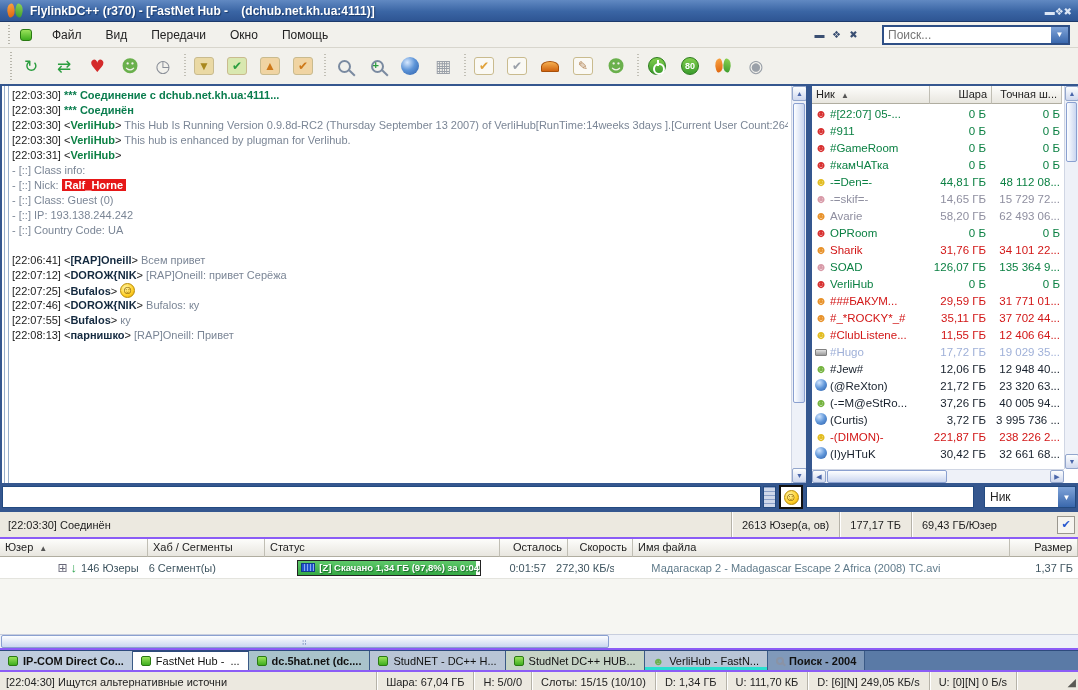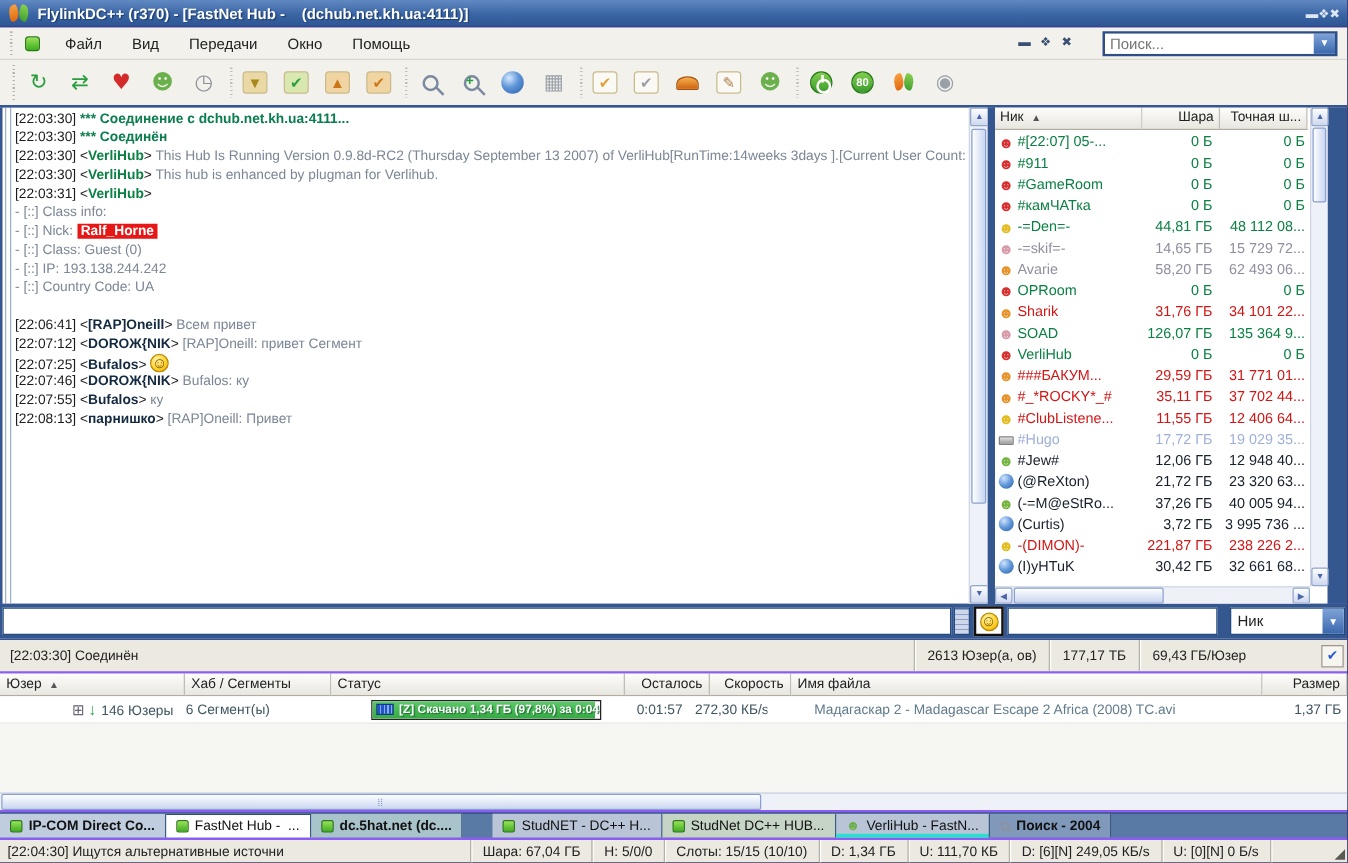--- a/index.html
+++ b/index.html
@@ -89,21 +89,21 @@
   .sb-thumb{position:absolute;left:1px;right:1px;background:linear-gradient(90deg,#fdfeff,#cad6f0);
     border:1px solid #8aa0d0;border-radius:2px;}
   .hscroll{position:relative;height:14px;background:#eef1f8;border-top:1px solid #d0d6e4;}
   .hsb-btn{position:absolute;top:0;width:14px;height:13px;background:linear-gradient(#fdfefe,#cfd8ee);
     border:1px solid #93a6cc;border-radius:2px;color:#4a66aa;font-size:7px;
     display:flex;align-items:center;justify-content:center;}
   .hsb-thumb{position:absolute;top:0;height:13px;background:linear-gradient(#fdfeff,#cad6f0);
     border:1px solid #8aa0d0;border-radius:2px;}
   .splitter{flex:0 0 6px;background:#35578f;cursor:col-resize;}
   
-  .userlist{flex:0 0 266px;background:#fff;position:relative;display:flex;flex-direction:column;margin-right:16px;}
+  .userlist{flex:0 0 266px;background:#fff;position:relative;display:flex;flex-direction:column;margin-right:0;}
   .ul-head{height:18px;flex:0 0 18px;display:flex;}
   .ul-hcell{background:linear-gradient(#fdfdfb,#e8e6df);border-right:1px solid #c0beb4;
     border-bottom:1px solid #b0ada0;padding:2px 4px;font-size:11px;color:#222;white-space:nowrap;overflow:hidden;}
   .ul-hcell .arr{font-size:8px;color:#555;margin-left:6px;}
   .ul-rows{flex:1;overflow:hidden;padding-top:1px;margin-right:14px;}
   .u-row{height:17px;display:flex;align-items:center;font-size:11.5px;white-space:nowrap;}
   .u-ico{width:18px;text-align:center;flex:0 0 18px;font-size:12px;line-height:12px;}
   .u-nick{flex:0 0 100px;overflow:hidden;}
   .u-share{flex:0 0 62px;text-align:right;padding-right:6px;}
   .u-exact{flex:0 0 70px;text-align:right;padding-right:2px;}
@@ -292,21 +292,21 @@
           <div class="chat-line"><span class="cs-t">[22:03:30] &lt;</span><span class="cs-hn">VerliHub</span><span class="cs-t">&gt; </span><span class="cs-m">This Hub Is Running Version 0.9.8d-RC2 (Thursday September 13 2007) of VerliHub[RunTime:14weeks 3days ].[Current User Count:2641].</span></div>
           <div class="chat-line"><span class="cs-t">[22:03:30] &lt;</span><span class="cs-hn">VerliHub</span><span class="cs-t">&gt; </span><span class="cs-m">This hub is enhanced by plugman for Verlihub.</span></div>
           <div class="chat-line"><span class="cs-t">[22:03:31] &lt;</span><span class="cs-hn">VerliHub</span><span class="cs-t">&gt;</span></div>
           <div class="chat-line"><span class="cs-i">- [::] Class info:</span></div>
           <div class="chat-line"><span class="cs-i">- [::] Nick: </span><span class="cs-hl">Ralf_Horne</span></div>
           <div class="chat-line"><span class="cs-i">- [::] Class: Guest (0)</span></div>
           <div class="chat-line"><span class="cs-i">- [::] IP: 193.138.244.242</span></div>
           <div class="chat-line"><span class="cs-i">- [::] Country Code: UA</span></div>
           <div class="chat-line">&nbsp;</div>
           <div class="chat-line"><span class="cs-t">[22:06:41] &lt;</span><span class="cs-n">[RAP]Oneill</span><span class="cs-t">&gt; </span><span class="cs-m">Всем привет</span></div>
-          <div class="chat-line"><span class="cs-t">[22:07:12] &lt;</span><span class="cs-n">DOROЖ{NIK</span><span class="cs-t">&gt; </span><span class="cs-m">[RAP]Oneill: привет Сегмент</span></div>
+          <div class="chat-line"><span class="cs-t">[22:07:12] &lt;</span><span class="cs-n">DOROЖ{NIK</span><span class="cs-t">&gt; </span><span class="cs-m">[RAP]Oneill: привет Серёжа</span></div>
           <div class="chat-line"><span class="cs-t">[22:07:25] &lt;</span><span class="cs-n">Bufalos</span><span class="cs-t">&gt; </span><span class="smiley">☺</span></div>
           <div class="chat-line"><span class="cs-t">[22:07:46] &lt;</span><span class="cs-n">DOROЖ{NIK</span><span class="cs-t">&gt; </span><span class="cs-m">Bufalos: ку</span></div>
           <div class="chat-line"><span class="cs-t">[22:07:55] &lt;</span><span class="cs-n">Bufalos</span><span class="cs-t">&gt; </span><span class="cs-m">ку</span></div>
           <div class="chat-line"><span class="cs-t">[22:08:13] &lt;</span><span class="cs-n">парнишко</span><span class="cs-t">&gt; </span><span class="cs-m">[RAP]Oneill: Привет</span></div>
         </div>
       <div class="vscroll">
         <div class="sb-btn">▲</div>
         <div class="sb-thumb" style="top:17px;height:300px;"></div>
         <div class="sb-btn bottom">▼</div>
       </div>
@@ -514,21 +514,21 @@
       <div class="hsb-thumb" style="left:1px;width:608px;">
         <span style="position:absolute;left:300px;top:2px;color:#7088b8;font-size:8px;">⁞⁞</span>
       </div>
     </div>
   </div>
 
   <div class="tabbar" id="tabbar">
       <div class="tab" style="background: rgb(192, 205, 222); font-weight: bold;"><span class="t-ico tab-square"></span><span>IP-COM Direct Co...</span></div>
       <div class="tab" style="background: rgb(255, 255, 255); border-top: 1px solid rgb(45, 74, 124);"><span class="t-ico tab-square"></span><span>FastNet Hub -  ...</span></div>
       <div class="tab" style="background: rgb(169, 195, 203); font-weight: bold;"><span class="t-ico tab-square"></span><span>dc.5hat.net (dc....</span></div>
-      <div class="tab" style="background: rgb(185, 197, 214); margin-left: 24px;"><span class="t-ico tab-square"></span><span>StudNET - DC++ H...</span></div>
+      <div class="tab" style="background: rgb(185, 197, 214);"><span class="t-ico tab-square"></span><span>StudNET - DC++ H...</span></div>
       <div class="tab" style="background: rgb(198, 212, 198);"><span class="t-ico tab-square"></span><span>StudNet DC++ HUB...</span></div>
       <div class="tab" style="background: rgb(185, 197, 214); box-shadow: rgb(42, 223, 208) 0px -3px 0px inset;"><span class="t-ico tab-person">☻</span><span>VerliHub - FastN...</span></div>
       <div class="tab" style="background: rgb(128, 153, 186); font-weight: bold;"><span class="t-ico tab-mag"></span><span>Поиск - 2004</span></div>
     </div>
 
   <div class="statusbar" id="statusbar">
       <span class="sb-first">[22:04:30] Ищутся альтернативные источни</span>
       <span class="sb-seg">Шара: 67,04 ГБ</span>
       <span class="sb-seg">H: 5/0/0</span>
       <span class="sb-seg">Слоты: 15/15 (10/10)</span>

